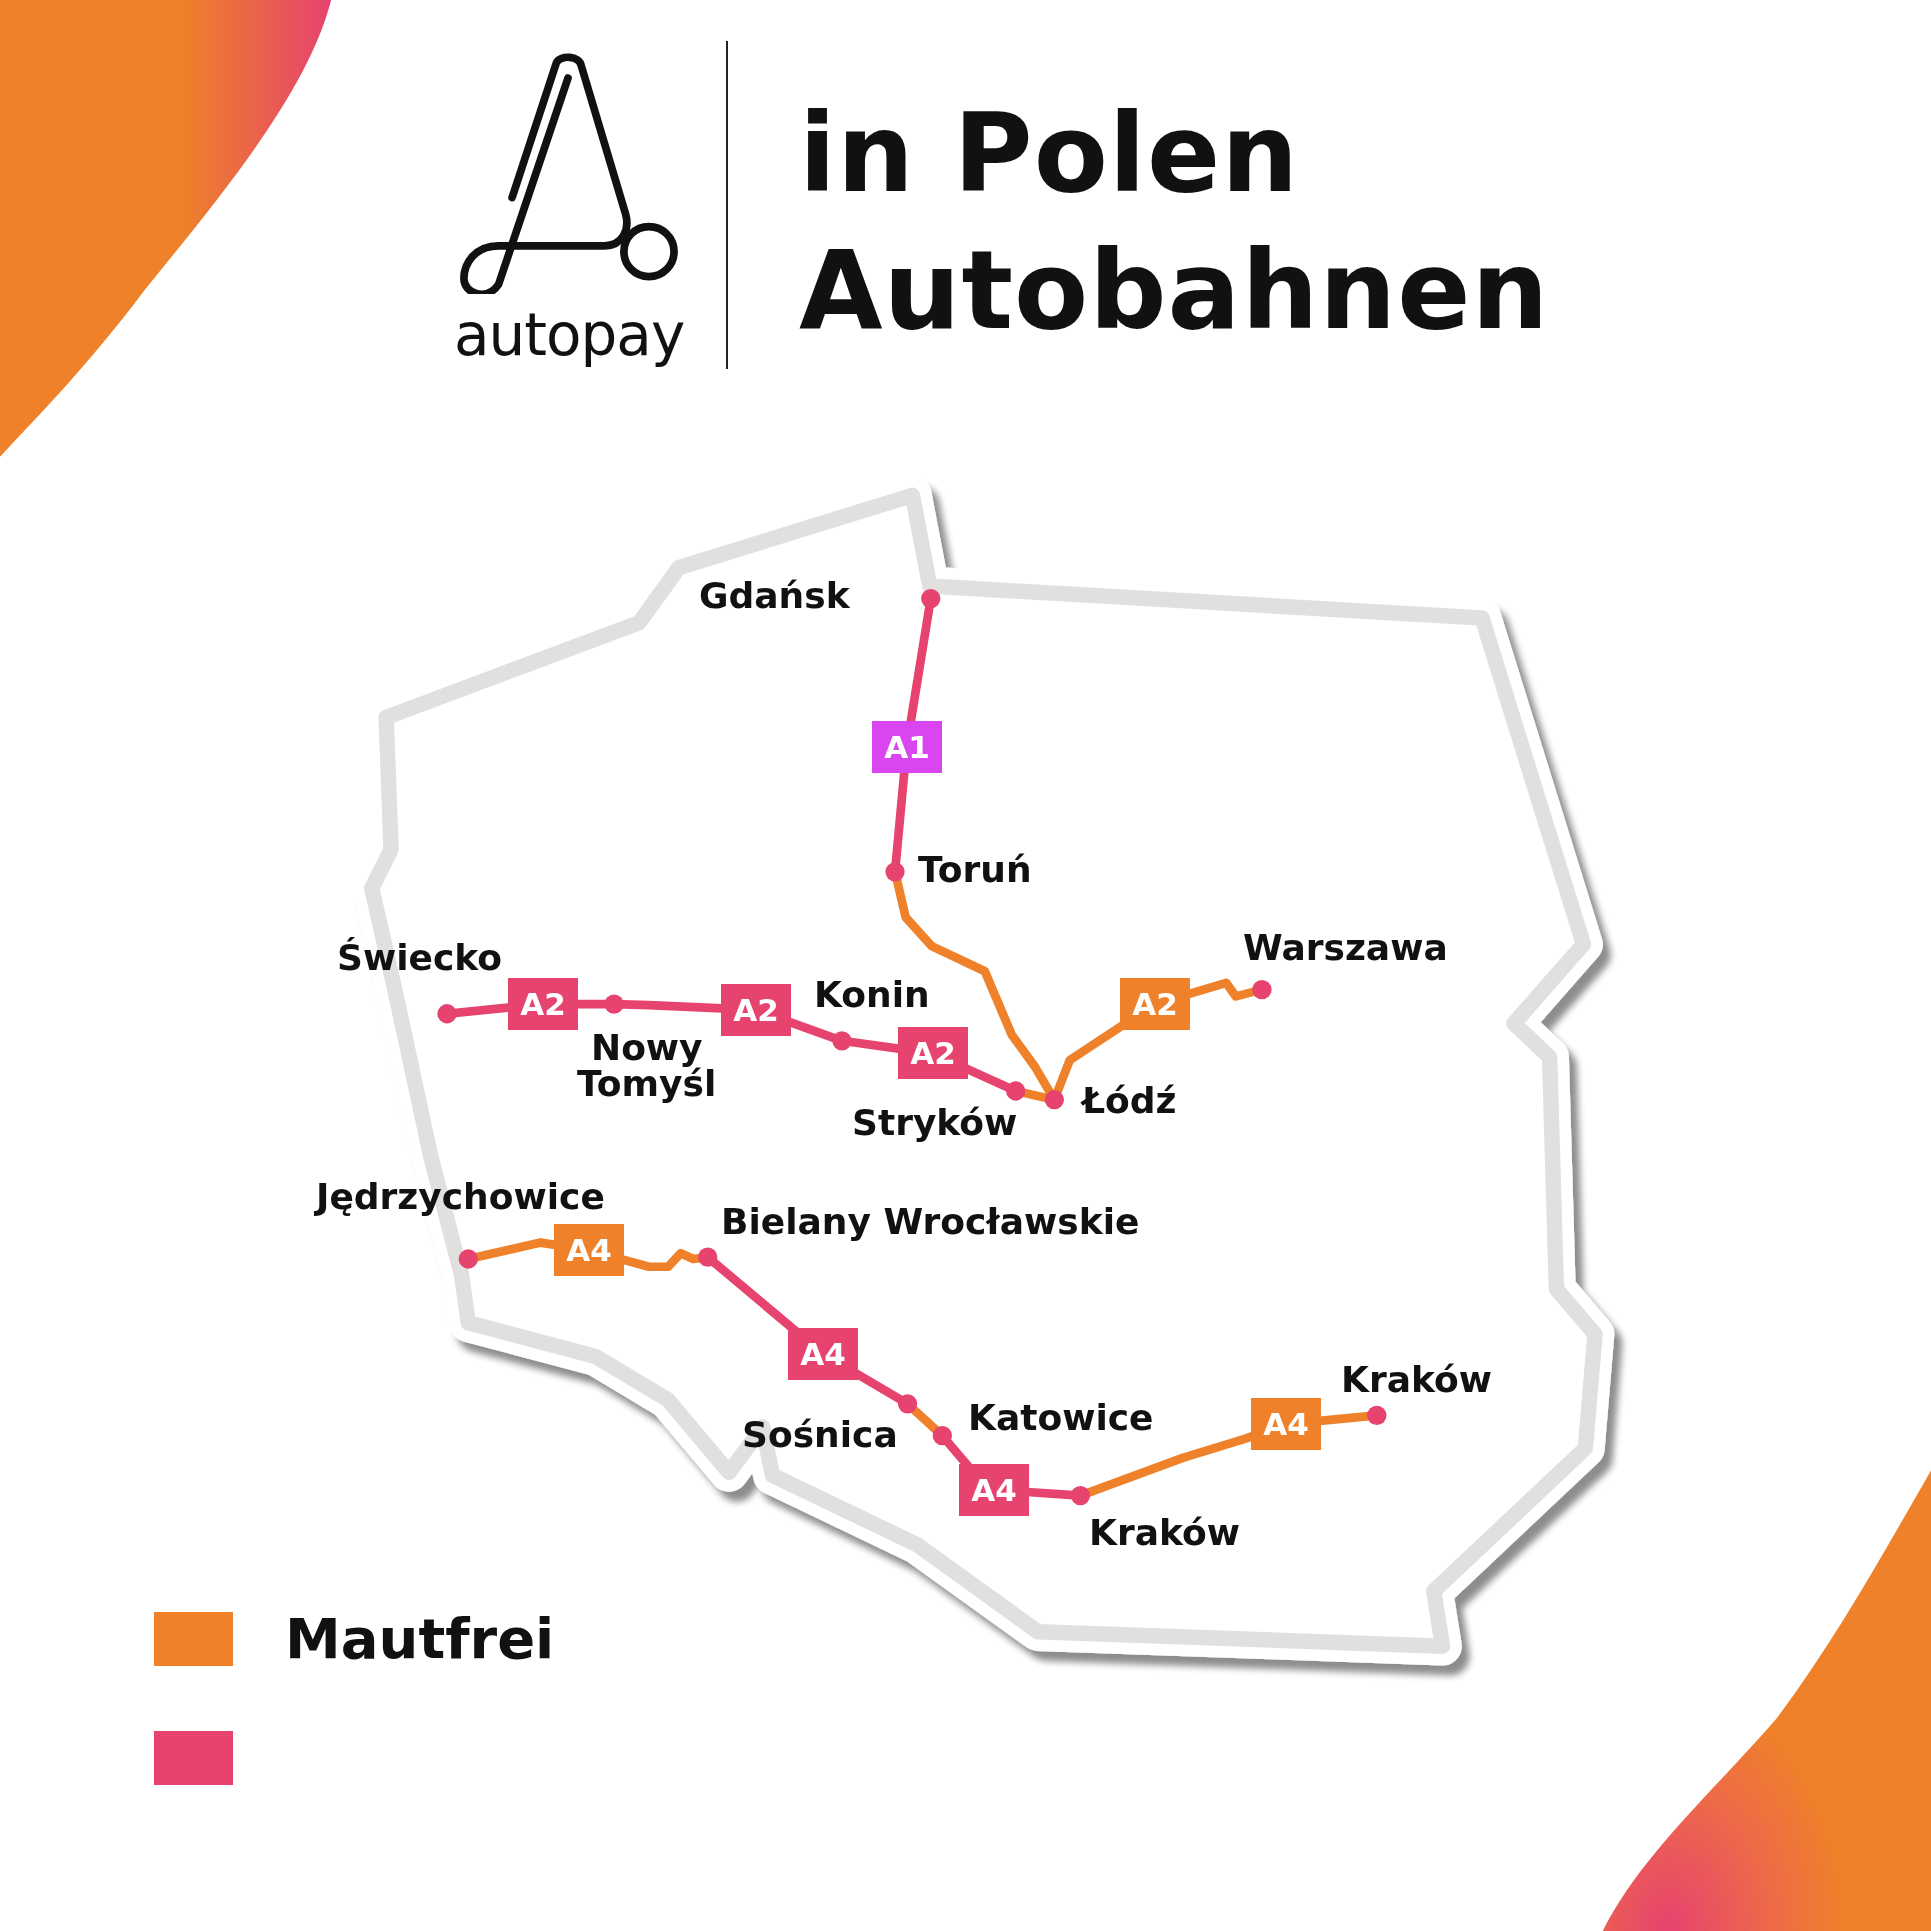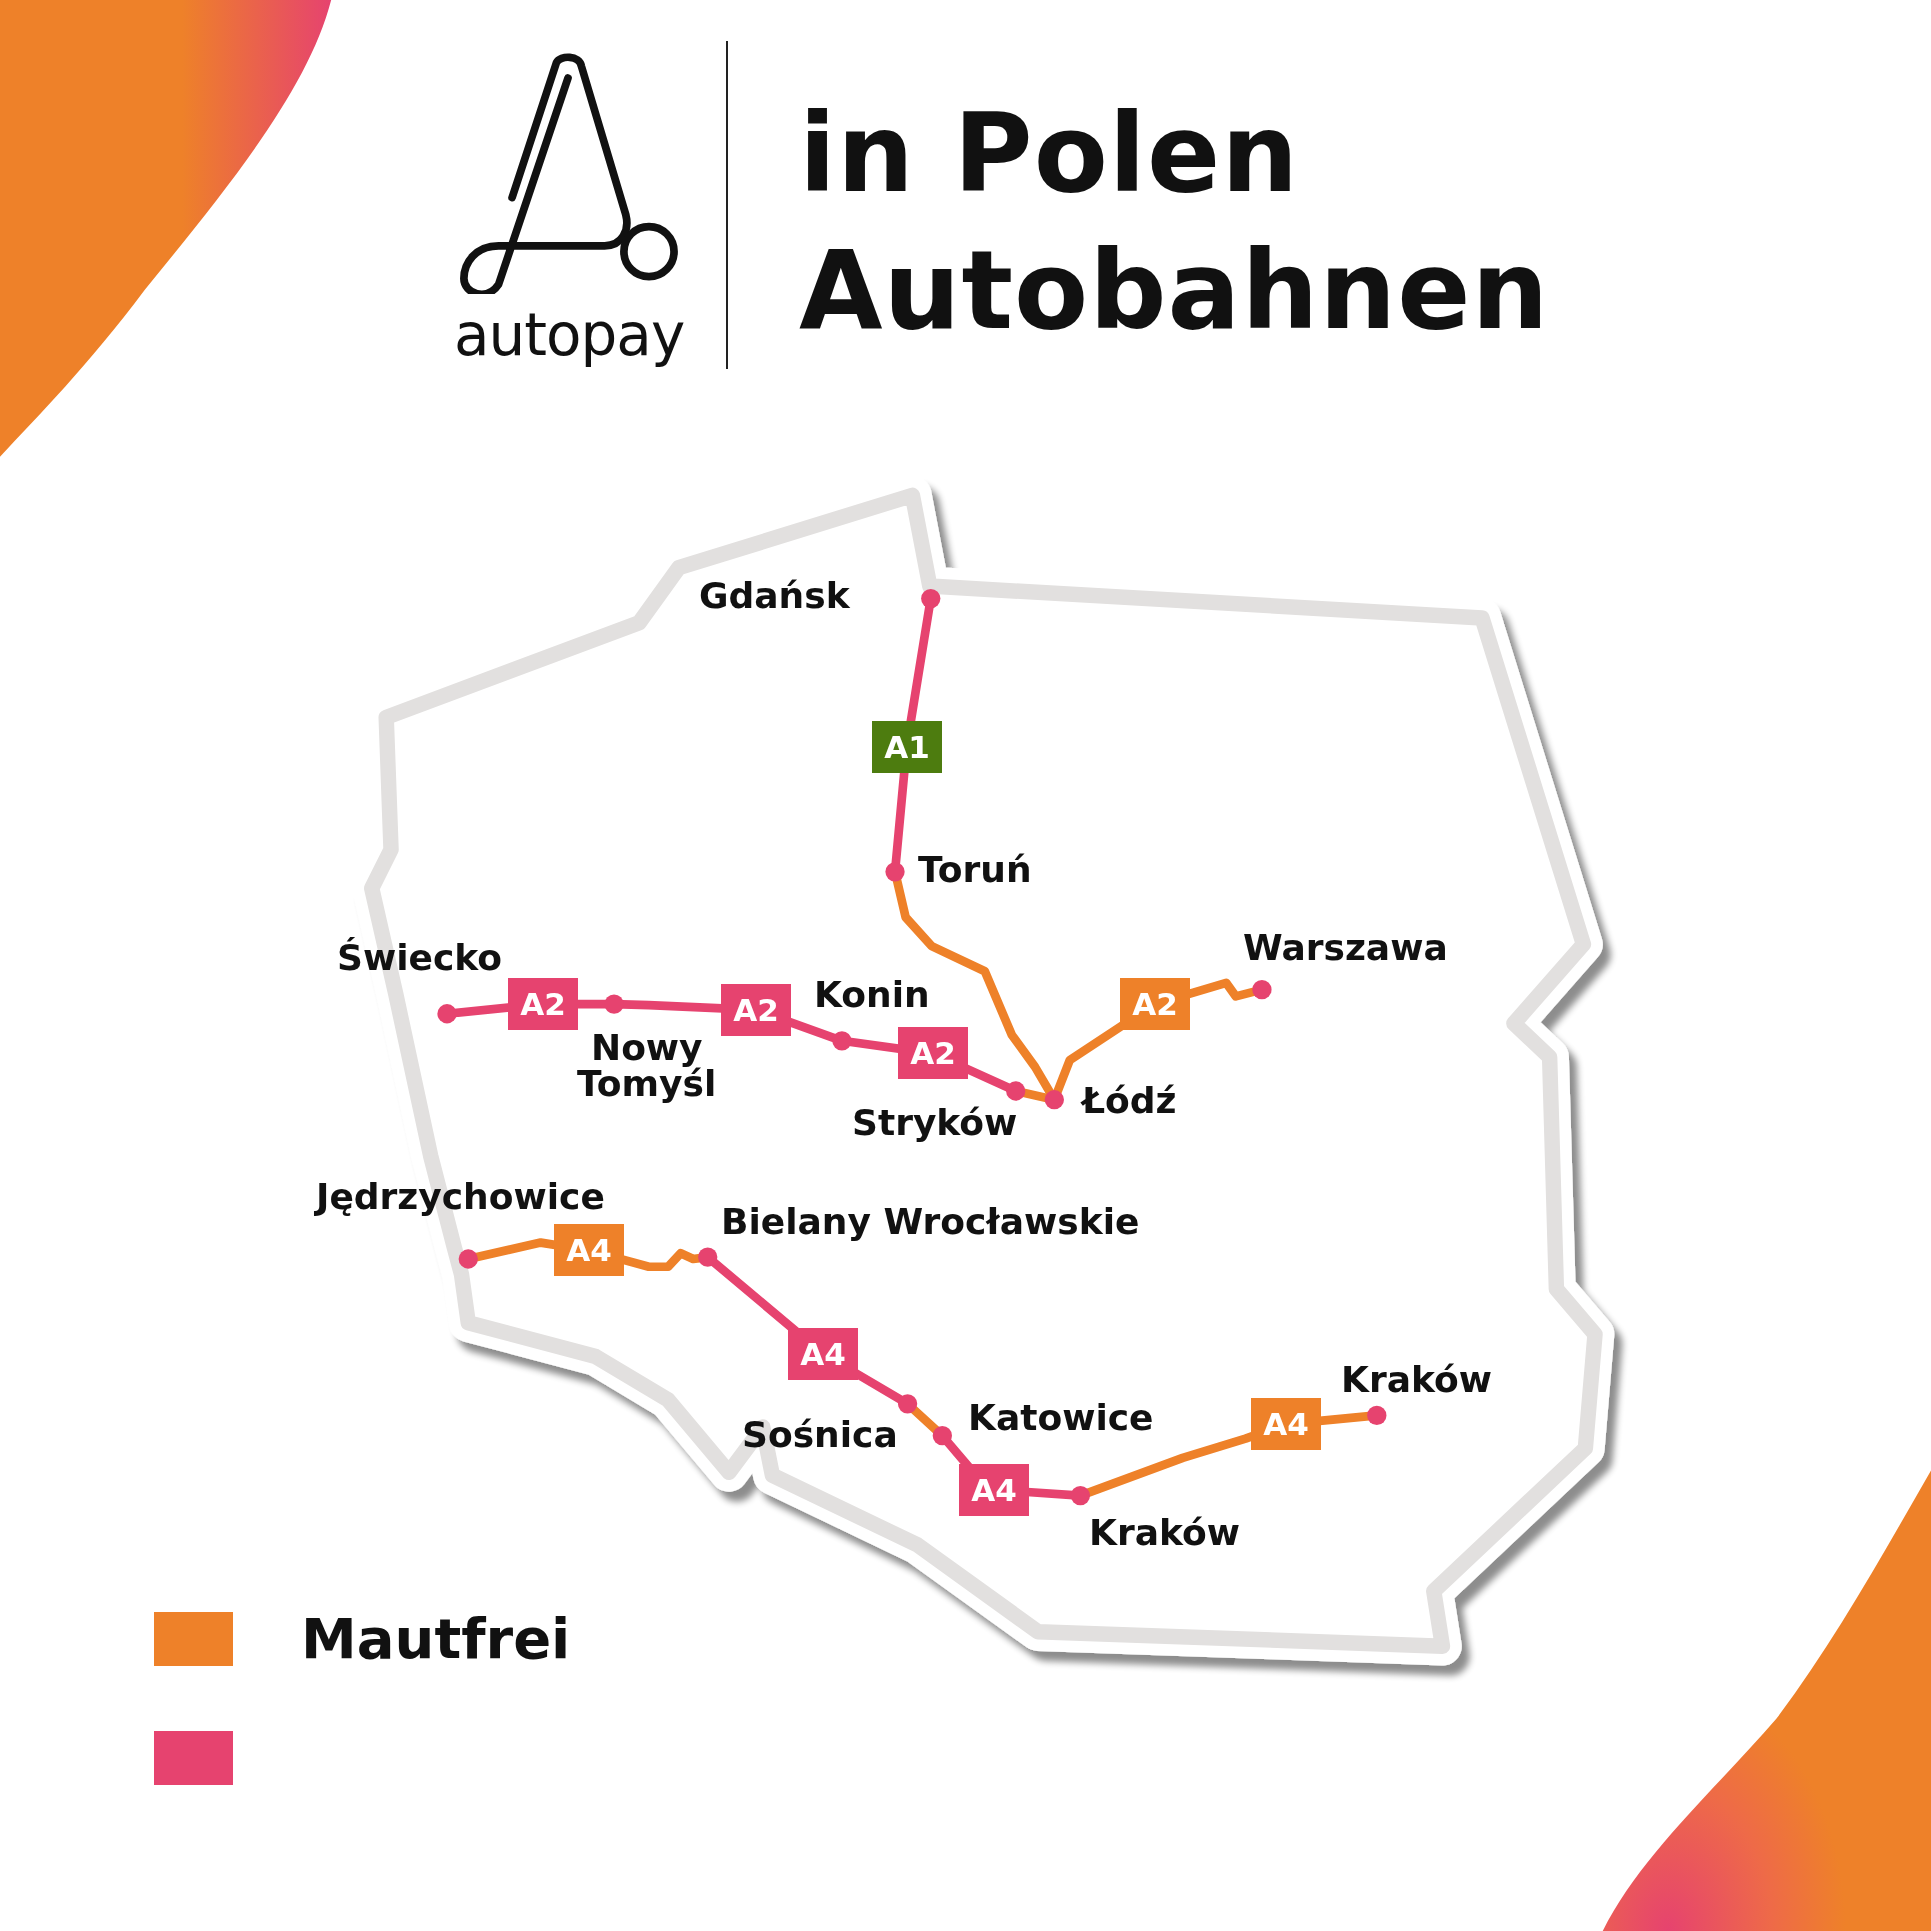--- a/index.html
+++ b/index.html
@@ -95,21 +95,21 @@
     <circle data-name="city-dot-warszawa" cx="1307" cy="1025" r="10"></circle>
     <circle data-name="city-dot-jedrzychowice" cx="485" cy="1304" r="10"></circle>
     <circle data-name="city-dot-bielany" cx="733" cy="1302" r="10"></circle>
     <circle data-name="city-dot-sosnica" cx="940" cy="1454" r="10"></circle>
     <circle data-name="city-dot-katowice" cx="976" cy="1487" r="10"></circle>
     <circle data-name="city-dot-krakow" cx="1119" cy="1549" r="10"></circle>
     <circle data-name="city-dot-rzeszow" cx="1426" cy="1466" r="10"></circle>
   </g>
 </svg>
 
-<div class="badge" data-name="road-badge-a1" style="left:872px;top:721px;background:#4d7c0f;">A1</div>
+<div class="badge" data-name="road-badge-a1" style="left:872px;top:721px;background:#d946ef;">A1</div>
 <div class="badge" data-name="road-badge-a2" style="left:508px;top:978px;background:#E6436F;">A2</div>
 <div class="badge" data-name="road-badge-a2" style="left:721px;top:984px;background:#E6436F;">A2</div>
 <div class="badge" data-name="road-badge-a2" style="left:898px;top:1027px;background:#E6436F;">A2</div>
 <div class="badge" data-name="road-badge-a2" style="left:1120px;top:978px;background:#EE8129;">A2</div>
 <div class="badge" data-name="road-badge-a4" style="left:554px;top:1224px;background:#EE8129;">A4</div>
 <div class="badge" data-name="road-badge-a4" style="left:788px;top:1328px;background:#E6436F;">A4</div>
 <div class="badge" data-name="road-badge-a4" style="left:959px;top:1464px;background:#E6436F;">A4</div>
 <div class="badge" data-name="road-badge-a4" style="left:1251px;top:1398px;background:#EE8129;">A4</div>
 
 <div class="city" data-name="city-label-gdansk" style="left:699px;top:575px;">Gdańsk</div>
@@ -122,21 +122,21 @@
 <div class="city" data-name="city-label-lodz" style="left:1082px;top:1080px;">Łódź</div>
 <div class="city" data-name="city-label-warszawa" style="left:1243px;top:927px;">Warszawa</div>
 <div class="city" data-name="city-label-jedrzychowice" style="left:316px;top:1176px;">Jędrzychowice</div>
 <div class="city" data-name="city-label-bielany-wroclawskie" style="left:721px;top:1201px;">Bielany Wrocławskie</div>
 <div class="city" data-name="city-label-sosnica" style="left:742px;top:1414px;">Sośnica</div>
 <div class="city" data-name="city-label-katowice" style="left:968px;top:1397px;">Katowice</div>
 <div class="city" data-name="city-label-krakow" style="left:1089px;top:1512px;">Kraków</div>
 <div class="city" data-name="city-label-rzeszow" style="left:1341px;top:1359px;">Kraków</div>
 
 <div class="legend" data-name="legend">
-  <div class="legend-row" data-name="legend-item-mautfrei" style="top:1606px;gap:16px;">
+  <div class="legend-row" data-name="legend-item-mautfrei" style="top:1606px;">
     <div class="legend-swatch" data-name="legend-swatch-mautfrei" style="background:#EE8129;"></div>
     <div class="legend-label" data-name="legend-label-mautfrei">Mautfrei</div>
   </div>
   <div class="legend-row" data-name="legend-item-mautpflichtig" style="top:1731px;">
     <div class="legend-swatch" data-name="legend-swatch-mautpflichtig" style="background:#E6436F;"></div>
   </div>
 </div>
 
 <style>
 </style>

